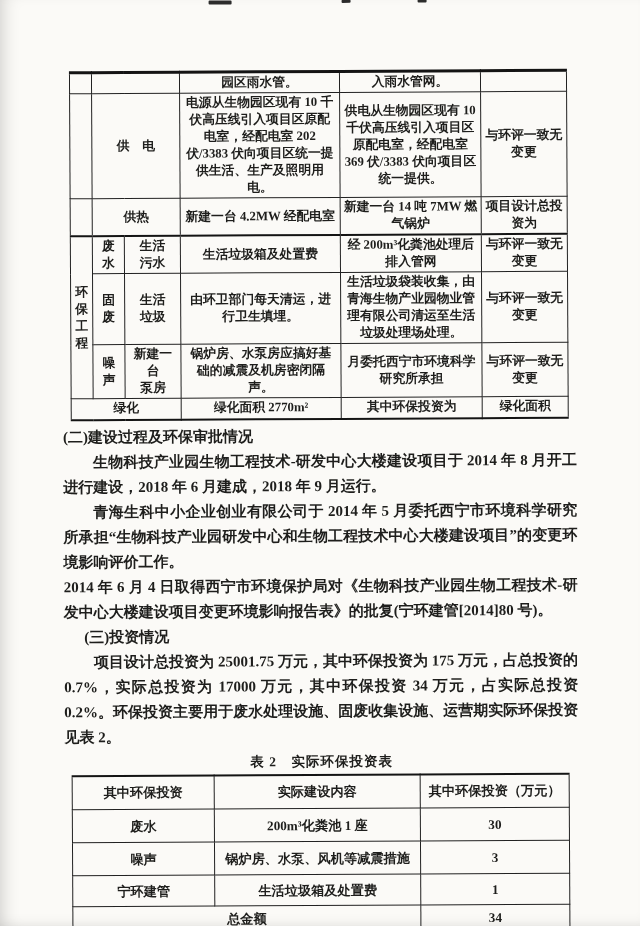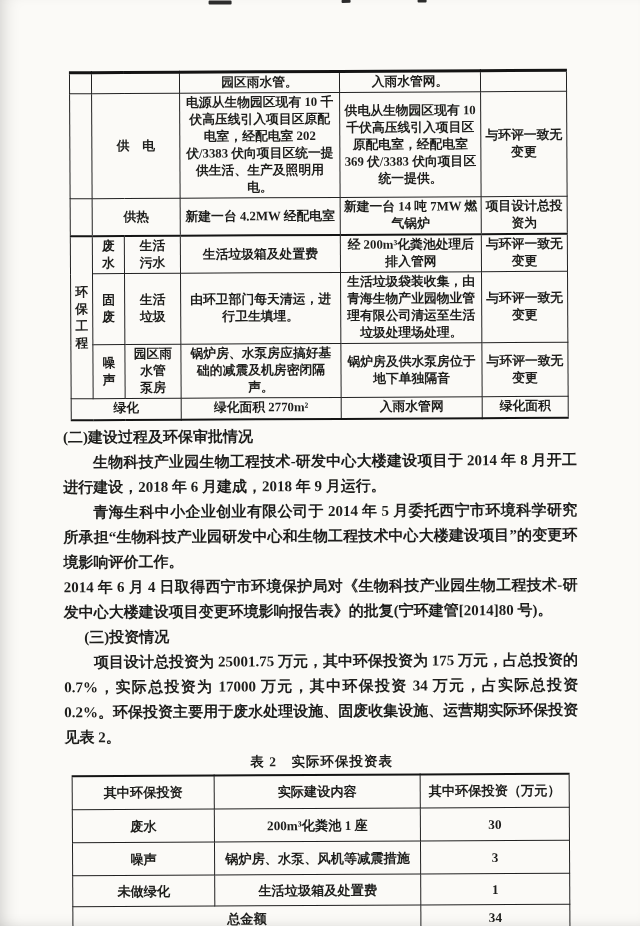--- a/index.html
+++ b/index.html
@@ -140,30 +140,30 @@
 废</td>
         <td class="pre">生活
 垃圾</td>
         <td>由环卫部门每天清运，进行卫生填埋。</td>
         <td>生活垃圾袋装收集，由青海生物产业园物业管理有限公司清运至生活垃圾处理场处理。</td>
         <td>与环评一致无变更</td>
       </tr>
       <tr class="r5">
         <td class="pre">噪
 声</td>
-        <td class="pre">园区雨水管
+        <td class="pre">新建一台
 泵房</td>
         <td>锅炉房、水泵房应搞好基础的减震及机房密闭隔声。</td>
-        <td>锅炉房及供水泵房位于地下单独隔音</td>
+        <td>月委托西宁市环境科学研究所承担</td>
         <td>与环评一致无变更</td>
       </tr>
       <tr class="r6">
         <td colspan="3">绿化</td>
         <td>绿化面积 2770m²</td>
-        <td>入雨水管网</td>
+        <td>其中环保投资为</td>
         <td>绿化面积</td>
       </tr>
     </tbody>
       </table>
 
     <div class="textblock">
       <h3 class="hd">(二)建设过程及环保审批情况</h3>
       <p class="indent">生物科技产业园生物工程技术-研发中心大楼建设项目于 2014 年 8 月开工进行建设，2018 年 6 月建成，2018 年 9 月运行。</p>
       <p class="indent">青海生科中小企业创业有限公司于 2014 年 5 月委托西宁市环境科学研究所承担“生物科技产业园研发中心和生物工程技术中心大楼建设项目”的变更环境影响评价工作。</p>
       <p>2014 年 6 月 4 日取得西宁市环境保护局对《生物科技产业园生物工程技术-研发中心大楼建设项目变更环境影响报告表》的批复(宁环建管[2014]80 号)。</p>
@@ -188,21 +188,21 @@
         <td>废水</td>
         <td>200m³化粪池 1 座</td>
         <td>30</td>
       </tr>
       <tr class="d2">
         <td>噪声</td>
         <td>锅炉房、水泵、风机等减震措施</td>
         <td>3</td>
       </tr>
       <tr class="d3">
-        <td>未做绿化</td>
+        <td>宁环建管</td>
         <td>生活垃圾箱及处置费</td>
         <td>1</td>
       </tr>
       <tr class="tt">
         <td colspan="2">总金额</td>
         <td>34</td>
       </tr>
     </tbody>
       </table>
 

